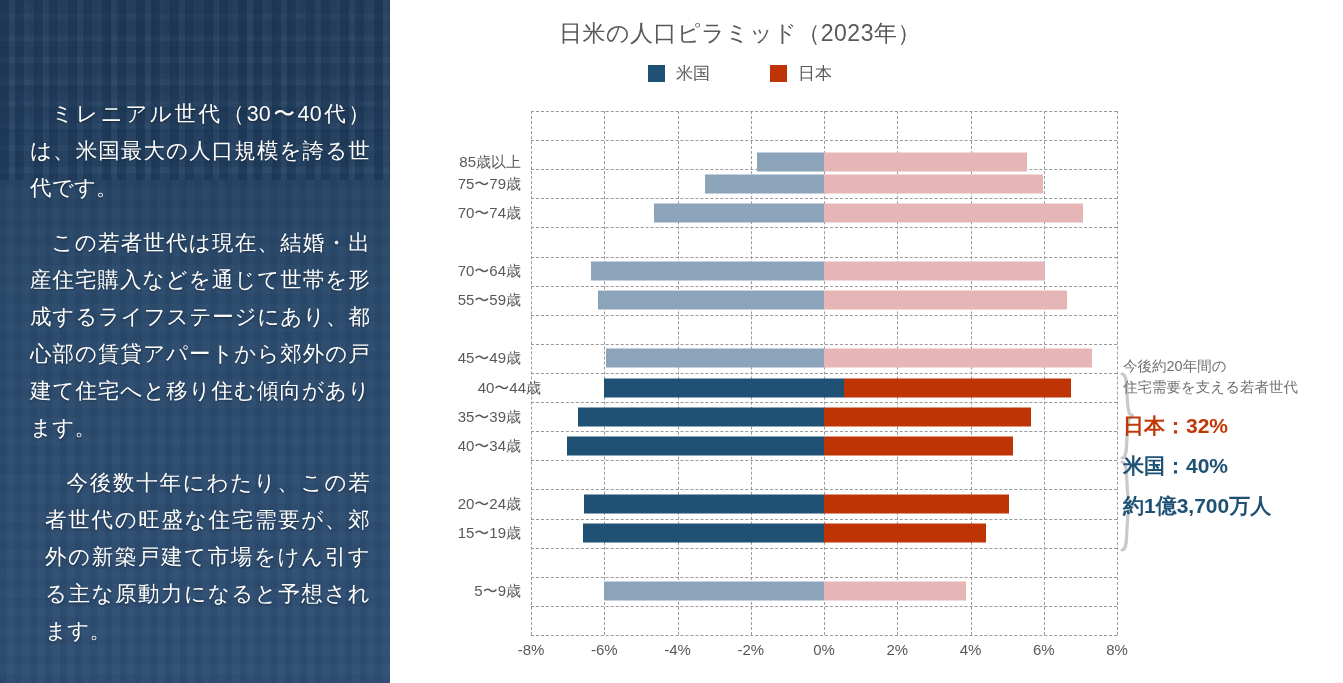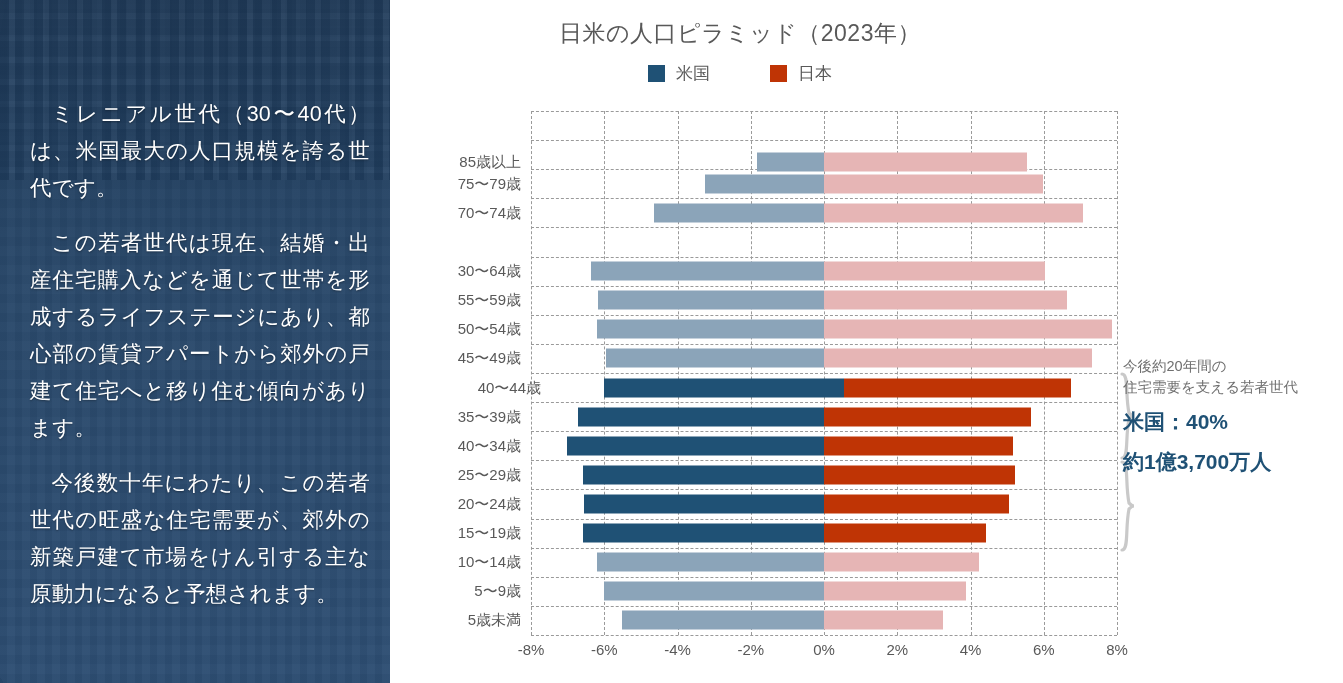--- a/index.html
+++ b/index.html
@@ -51,21 +51,21 @@
     position: absolute; left: 30px; top: 96px; width: 340px;
     color: #ffffff;
     font-size: 21.5px;
     line-height: 1.72;
     letter-spacing: .2px;
     text-align: justify;
     text-justify: inter-character;
     text-shadow: 0 1px 2px rgba(0,0,0,.35);
   }
   .left-text p { margin: 0 0 18px 0; text-indent: 1em; }
-  .left-text p:last-child { margin-bottom: 0; }
+  .left-text p:last-child { margin-bottom: 0; margin-left: 15px; }
 
   
   .chart-wrap { position: absolute; left: 390px; top: 0; width: 953px; height: 683px; }
 
   .chart-title {
     position: absolute; left: 0; top: 18px; width: 700px;
     text-align: center; color: #595959; font-size: 23px; letter-spacing: .5px;
   }
   .legend {
     position: absolute; left: 0; top: 62px; width: 700px;
@@ -191,83 +191,63 @@
           <div class="ylabel">75〜79歳</div>
           <div class="bar" style="left: 173.969px; width: 119.031px; background: rgb(139, 164, 185);"></div>
           <div class="bar" style="left: 293px; width: 219.018px; background: rgb(230, 181, 181);"></div>
         </div>
         <div class="row" style="top: 87.3333px; height: 29.1111px;">
           <div class="ylabel">70〜74歳</div>
           <div class="bar" style="left: 122.694px; width: 170.306px; background: rgb(139, 164, 185);"></div>
           <div class="bar" style="left: 293px; width: 259.305px; background: rgb(230, 181, 181);"></div>
         </div>
         <div class="row" style="top: 145.556px; height: 29.1111px;">
-          <div class="ylabel">30〜64歳</div>
+          <div class="ylabel">70〜64歳</div>
           <div class="bar" style="left: 60.065px; width: 232.935px; background: rgb(139, 164, 185);"></div>
           <div class="bar" style="left: 293px; width: 221.215px; background: rgb(230, 181, 181);"></div>
         </div>
         <div class="row" style="top: 174.667px; height: 29.1111px;">
           <div class="ylabel">55〜59歳</div>
           <div class="bar" style="left: 66.6575px; width: 226.342px; background: rgb(139, 164, 185);"></div>
           <div class="bar" style="left: 293px; width: 243.19px; background: rgb(230, 181, 181);"></div>
         </div>
-        <div class="row" style="top: 203.778px; height: 29.1111px;">
-          <div class="ylabel">50〜54歳</div>
-          <div class="bar" style="left: 65.925px; width: 227.075px; background: rgb(139, 164, 185);"></div>
-          <div class="bar" style="left: 293px; width: 287.872px; background: rgb(230, 181, 181);"></div>
-        </div>
         <div class="row" style="top: 232.889px; height: 29.1111px;">
           <div class="ylabel">45〜49歳</div>
           <div class="bar" style="left: 74.715px; width: 218.285px; background: rgb(139, 164, 185);"></div>
           <div class="bar" style="left: 293px; width: 268.095px; background: rgb(230, 181, 181);"></div>
         </div>
         <div class="row" style="top: 262px; height: 29.1111px; margin-left: 20px;">
           <div class="ylabel">40〜44歳</div>
           <div class="bar" style="left: 53.1063px; width: 239.894px; background: rgb(31, 81, 117);"></div>
           <div class="bar" style="left: 293px; width: 227.075px; background: rgb(191, 52, 5);"></div>
         </div>
         <div class="row" style="top: 291.111px; height: 29.1111px;">
           <div class="ylabel">35〜39歳</div>
           <div class="bar" style="left: 47.2463px; width: 245.754px; background: rgb(31, 81, 117);"></div>
           <div class="bar" style="left: 293px; width: 206.931px; background: rgb(191, 52, 5);"></div>
         </div>
         <div class="row" style="top: 320.222px; height: 29.1111px;">
           <div class="ylabel">40〜34歳</div>
           <div class="bar" style="left: 35.5262px; width: 257.474px; background: rgb(31, 81, 117);"></div>
           <div class="bar" style="left: 293px; width: 189.351px; background: rgb(191, 52, 5);"></div>
         </div>
-        <div class="row" style="top: 349.333px; height: 29.1111px;">
-          <div class="ylabel">25〜29歳</div>
-          <div class="bar" style="left: 52.3737px; width: 240.626px; background: rgb(31, 81, 117);"></div>
-          <div class="bar" style="left: 293px; width: 191.182px; background: rgb(191, 52, 5);"></div>
-        </div>
         <div class="row" style="top: 378.444px; height: 29.1111px;">
           <div class="ylabel">20〜24歳</div>
           <div class="bar" style="left: 53.1063px; width: 239.894px; background: rgb(31, 81, 117);"></div>
           <div class="bar" style="left: 293px; width: 184.956px; background: rgb(191, 52, 5);"></div>
         </div>
         <div class="row" style="top: 407.556px; height: 29.1111px;">
           <div class="ylabel">15〜19歳</div>
           <div class="bar" style="left: 52.0075px; width: 240.993px; background: rgb(31, 81, 117);"></div>
           <div class="bar" style="left: 293px; width: 161.882px; background: rgb(191, 52, 5);"></div>
         </div>
-        <div class="row" style="top: 436.667px; height: 29.1111px;">
-          <div class="ylabel">10〜14歳</div>
-          <div class="bar" style="left: 65.925px; width: 227.075px; background: rgb(139, 164, 185);"></div>
-          <div class="bar" style="left: 293px; width: 154.924px; background: rgb(230, 181, 181);"></div>
-        </div>
         <div class="row" style="top: 465.778px; height: 29.1111px;">
           <div class="ylabel">5〜9歳</div>
           <div class="bar" style="left: 72.8838px; width: 220.116px; background: rgb(139, 164, 185);"></div>
           <div class="bar" style="left: 293px; width: 141.739px; background: rgb(230, 181, 181);"></div>
-        </div>
-        <div class="row" style="top: 494.889px; height: 29.1111px;">
-          <div class="ylabel">5歳未満</div>
-          <div class="bar" style="left: 91.1963px; width: 201.804px; background: rgb(139, 164, 185);"></div>
-          <div class="bar" style="left: 293px; width: 119.397px; background: rgb(230, 181, 181);"></div>
         </div>
       </div>
     <div class="xlabels" id="xlabels">
         <div class="xtick" style="left: 0px;">-8%</div>
         <div class="xtick" style="left: 73.25px;">-6%</div>
         <div class="xtick" style="left: 146.5px;">-4%</div>
         <div class="xtick" style="left: 219.75px;">-2%</div>
         <div class="xtick" style="left: 293px;">0%</div>
         <div class="xtick" style="left: 366.25px;">2%</div>
         <div class="xtick" style="left: 439.5px;">4%</div>
@@ -282,18 +262,19 @@
       </div>
     <div class="brace" id="brace-bottom" style="left: 730px; top: 460px;">
         <svg width="16" height="92" viewBox="0 0 16 92">
           <path d="M2,2 C9,2 5,23 9,43 C11,45 12,46 14,46 C12,46 11,47 9,49 C5,69 9,90 2,90" fill="none" stroke="#c9c9c9" stroke-width="3.2" stroke-linecap="round"></path>
         </svg>
       </div>
 
     <div class="annot">
       <div class="annot-note">今後約20年間の</div>
       <div class="annot-note">住宅需要を支える若者世代</div>
+      <div class="annot-big annot-jp">日本：32%</div>
       <div class="annot-big annot-us">米国：40%</div>
       <div class="annot-big annot-us">約1億3,700万人</div>
     </div>
 
   </div>
 </div>
 
 </body></html>

